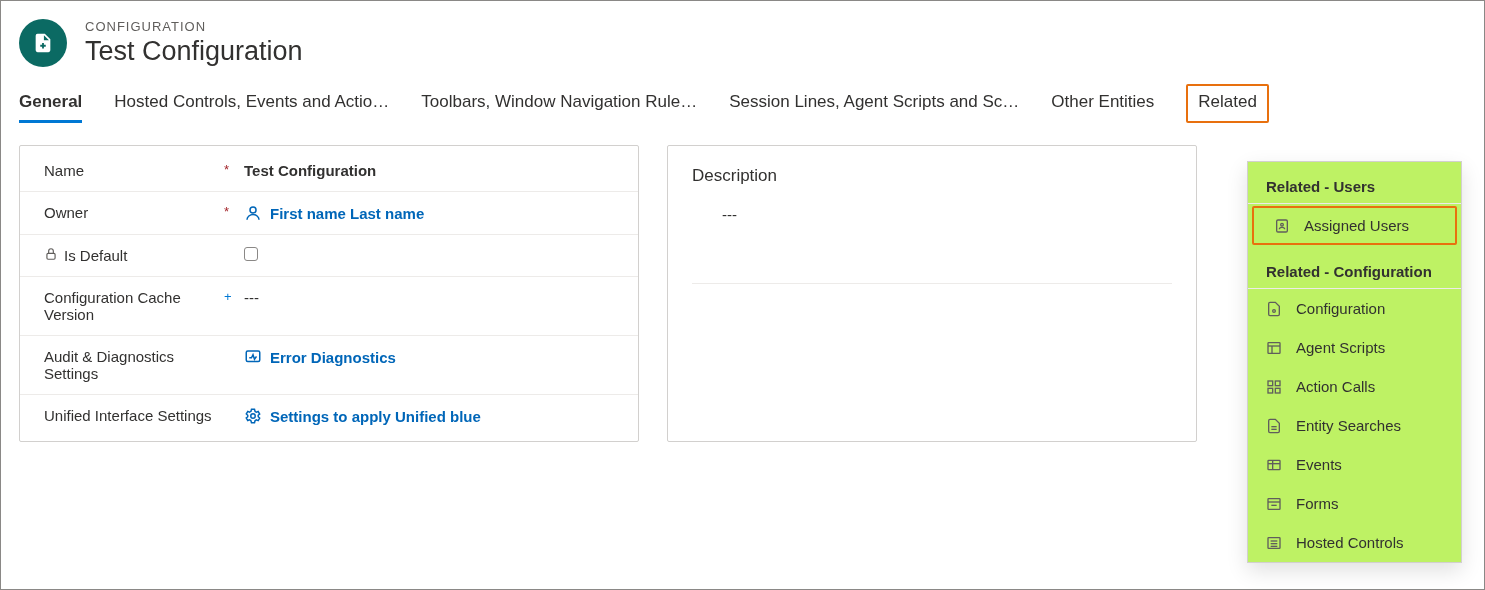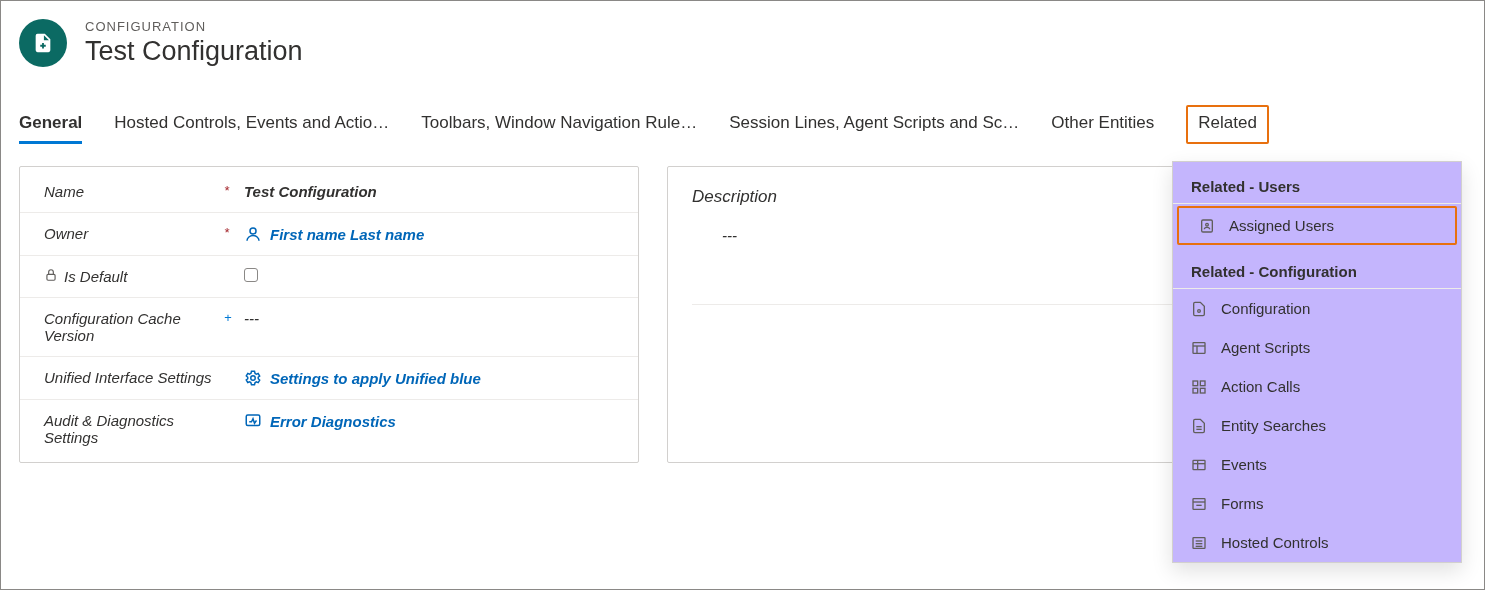--- a/index.html
+++ b/index.html
@@ -18,31 +18,31 @@
   .header { display: flex; align-items: center; padding: 18px 18px 10px 18px; }
   .header-icon {
     width: 48px; height: 48px; border-radius: 50%;
     background: #0b6a63; display: flex; align-items: center; justify-content: center;
     margin-right: 18px; flex-shrink: 0;
   }
   .header-icon svg { width: 22px; height: 22px; fill: #fff; }
   .header-text .breadcrumb { font-size: 13px; letter-spacing: 1px; color: #605e5c; }
   .header-text .title { font-size: 27px; font-weight: 400; color: #323130; margin-top: 2px; }
   
-  .tabs { display: flex; gap: 32px; padding: 0 18px; border-bottom: none; margin-top: 28px; }
+  .tabs { display: flex; gap: 32px; padding: 0 18px; border-bottom: none; margin-top: 7px; }
   .tab {
     padding: 8px 0; font-size: 17px; color: #323130; cursor: pointer;
     border-bottom: 3px solid transparent; white-space: nowrap;
   }
   .tab.active { font-weight: 600; border-bottom-color: #0078d4; }
   .tab.highlight { border: 2px solid #e8700e; padding: 6px 10px; border-radius: 2px; }
   
   .content { display: flex; gap: 28px; padding: 22px 18px 0 18px; }
   .panel {
-    border: 1px solid #d2d0ce; border-radius: 2px; padding: 4px 0; font-style: italic;
+    border: 1px solid #d2d0ce; border-radius: 2px; padding: 4px 0;
   }
   .panel-left { width: 620px; }
   .panel-right { width: 530px; padding-bottom: 56px; }
   .row { display: flex; align-items: flex-start; padding: 12px 24px; border-bottom: 1px solid #edebe9; }
   .row:last-child { border-bottom: none; }
   .row-label { width: 180px; color: #323130; font-size: 15px; display: flex; align-items: center; gap: 6px; }
   .row-label .lock { color: #605e5c; }
   .row-req { width: 12px; color: #a4262c; font-size: 13px; margin-right: 8px; text-align: left; }
   .row-req.plus { color: #0078d4; }
   .row-value { flex: 1; font-size: 15px; display: flex; align-items: center; gap: 8px; color: #323130; }
@@ -51,22 +51,22 @@
   .link-icon { width: 18px; height: 18px; color: #0066b8; flex-shrink: 0; }
   .link-icon svg { width: 100%; height: 100%; }
   .checkbox {
     width: 14px; height: 14px; border: 1px solid #8a8886; border-radius: 3px; display: inline-block;
   }
   .desc-label { padding: 16px 24px 0 24px; font-size: 17px; color: #323130; }
   .desc-value { padding: 20px 54px; color: #323130; font-size: 15px; }
   .desc-hr { margin: 40px 24px 0 24px; border: none; border-top: 1px solid #edebe9; }
   
   .dropdown {
-    position: absolute; top: 160px; right: 22px; width: 290px;
-    background: #c4b5fd; border: 1px solid #d2d0ce;
+    position: absolute; top: 160px; right: 22px; width: 215px;
+    background: #bef264; border: 1px solid #d2d0ce;
     box-shadow: 0 8px 20px rgba(0,0,0,.12);
   }
   .dd-group-title { font-size: 15px; font-weight: 600; padding: 16px 18px 8px 18px; border-bottom: 1px solid #edebe9; }
   .dd-item {
     display: flex; align-items: center; gap: 14px; padding: 11px 18px; font-size: 15px;
     color: #323130; cursor: pointer;
   }
   .dd-item.highlight { border: 2px solid #e8700e; border-radius: 2px; margin: 2px 4px; padding: 9px 20px; }
   .dd-item-icon { width: 16px; height: 16px; color: #605e5c; flex-shrink: 0; }
   .dd-item-icon svg { width: 100%; height: 100%; }
@@ -133,45 +133,45 @@
       </div>
     </div>
     <div class="row">
       <div class="row-label">Configuration Cache Version</div>
       <div class="row-req plus">+</div>
       <div class="row-value">
           <span>---</span>
         </div>
     </div>
     <div class="row">
+      <div class="row-label">Audit &amp; Diagnostics Settings</div>
+      <div class="row-req"></div>
+      <div class="row-value">
+        <span class="link-icon">
+          <svg viewBox="0 0 24 24" fill="none" stroke="#0066b8" stroke-width="2">
+              <rect x="3" y="4" width="18" height="14" rx="2"></rect>
+              <path d="M7 13h3l2-4 2 6 2-3h1"></path>
+            </svg>
+        </span>
+        <span class="link">Error Diagnostics</span>
+      </div>
+    </div>
+    <div class="row">
       <div class="row-label">Unified Interface Settings</div>
       <div class="row-req"></div>
       <div class="row-value">
         <span class="link-icon">
           <svg viewBox="0 0 24 24" fill="none" stroke="#0066b8" stroke-width="2">
               <circle cx="12" cy="12" r="3"></circle>
               <path d="M19 12a7 7 0 0 0-.1-1l2-1.6-2-3.4-2.4 1a7 7 0 0 0-1.7-1L14 3h-4l-.8 2.9a7 7 0 0 0-1.7 1l-2.4-1-2 3.4L5 11a7 7 0 0 0 0 2l-2 1.6 2 3.4 2.4-1a7 7 0 0 0 1.7 1L10 21h4l.8-2.9a7 7 0 0 0 1.7-1l2.4 1 2-3.4L19 13z"></path>
             </svg>
         </span>
         <span class="link">Settings to apply Unified blue</span>
       </div>
     </div>
-    <div class="row">
-      <div class="row-label">Audit &amp; Diagnostics Settings</div>
-      <div class="row-req"></div>
-      <div class="row-value">
-        <span class="link-icon">
-          <svg viewBox="0 0 24 24" fill="none" stroke="#0066b8" stroke-width="2">
-              <rect x="3" y="4" width="18" height="14" rx="2"></rect>
-              <path d="M7 13h3l2-4 2 6 2-3h1"></path>
-            </svg>
-        </span>
-        <span class="link">Error Diagnostics</span>
-      </div>
-    </div>
   </div>
 
   <div class="panel panel-right">
     <div class="desc-label">Description</div>
     <div class="desc-value">---</div>
     <hr class="desc-hr">
   </div>
 </div>
 
 <div class="dropdown">

